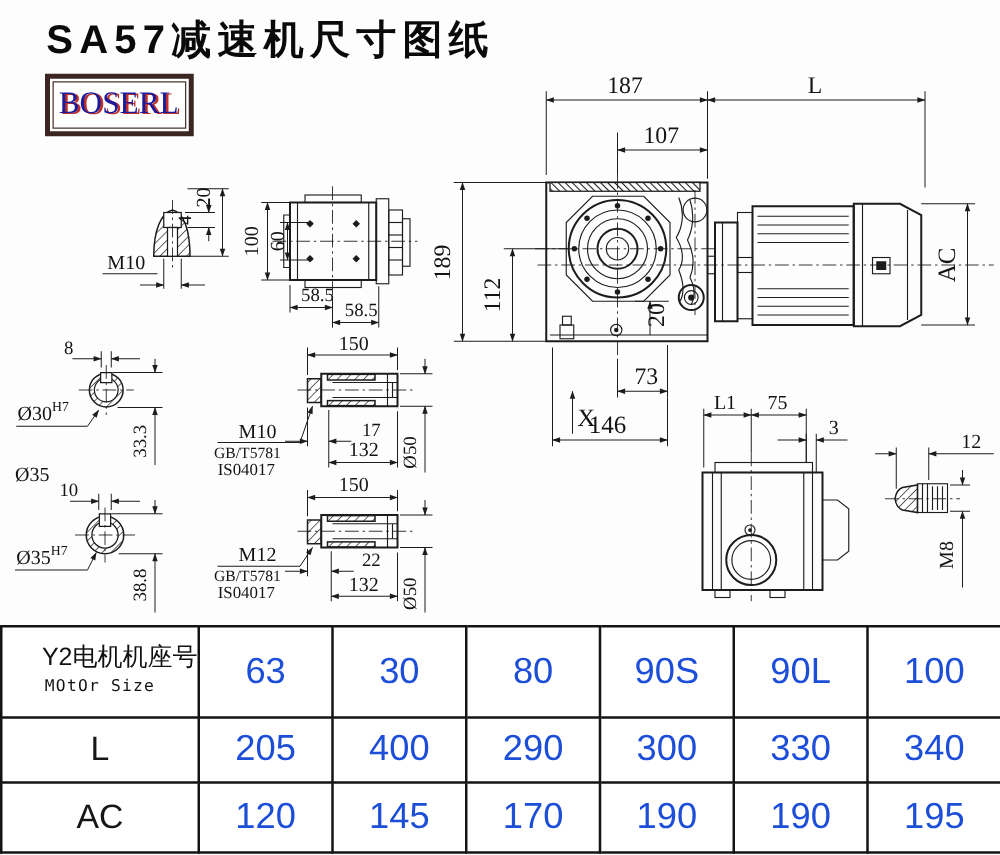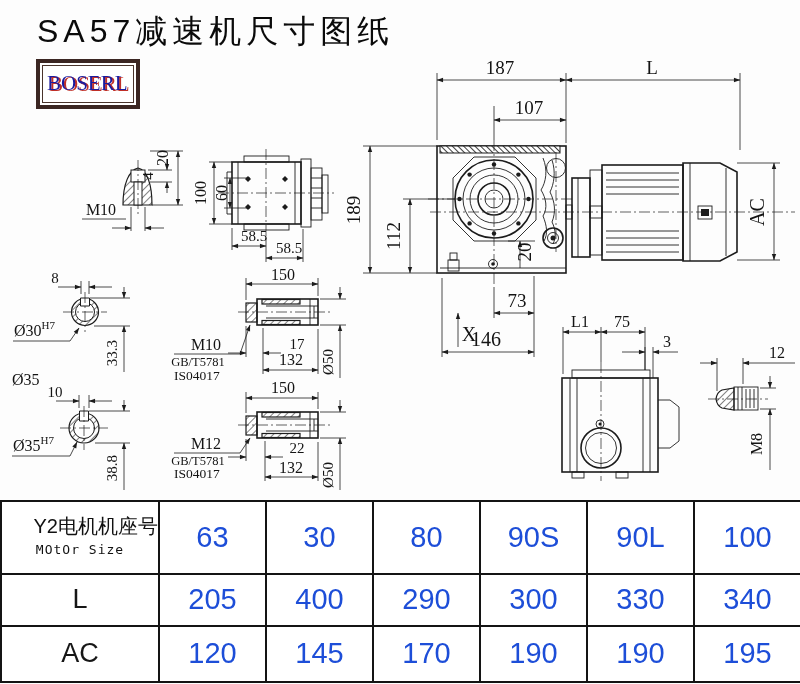--- a/index.html
+++ b/index.html
@@ -1,23 +1,23 @@
 <!DOCTYPE html>
 <html><head>
 <meta charset="utf-8">
 <style>
   html,body{margin:0;padding:0}
   body{width:800px;height:684px;position:relative;background:#fdfdfd;overflow:hidden;
        font-family:"Liberation Sans",sans-serif;color:#111}
-  .title{position:absolute;left:37px;top:10px;font-size:32px;font-weight:normal;
+  .title{position:absolute;left:37px;top:10px;font-size:32px;font-weight:bold;
          letter-spacing:5px;color:#0a0a0a;white-space:nowrap;
          font-family:"Liberation Sans","DejaVu Sans",sans-serif}
   .logo{position:absolute;left:36px;top:59px;border:4px solid #3b2622;background:#fff;padding:2px}
   .logo-inner{border:1px solid #4a342c;padding:0 5px 2px 4px;font-family:"Liberation Serif",serif;
-         font-size:21px;line-height:34px;color:#1b1b9e;text-shadow:2px 1px 0 #c03028;white-space:nowrap}
+         font-size:25px;line-height:34px;color:#1b1b9e;text-shadow:2px 1px 0 #c03028;white-space:nowrap}
   svg.draw{position:absolute;left:0;top:0}
   
   .o{fill:none;stroke:#1c1c1c;stroke-width:1.6;stroke-linejoin:miter}
   .t{fill:none;stroke:#1c1c1c;stroke-width:0.9}
   .d{fill:none;stroke:#1c1c1c;stroke-width:0.8}
   .c{fill:none;stroke:#1c1c1c;stroke-width:0.7;stroke-dasharray:11 3 2 3}
   .oh{stroke:#1c1c1c;stroke-width:1.2;fill:url(#h1)}
   .oh2{stroke:#1c1c1c;stroke-width:1;fill:url(#h2)}
   .ow{stroke:#1c1c1c;stroke-width:1;fill:#fff}
   .fl{fill:#1c1c1c;stroke:none}

